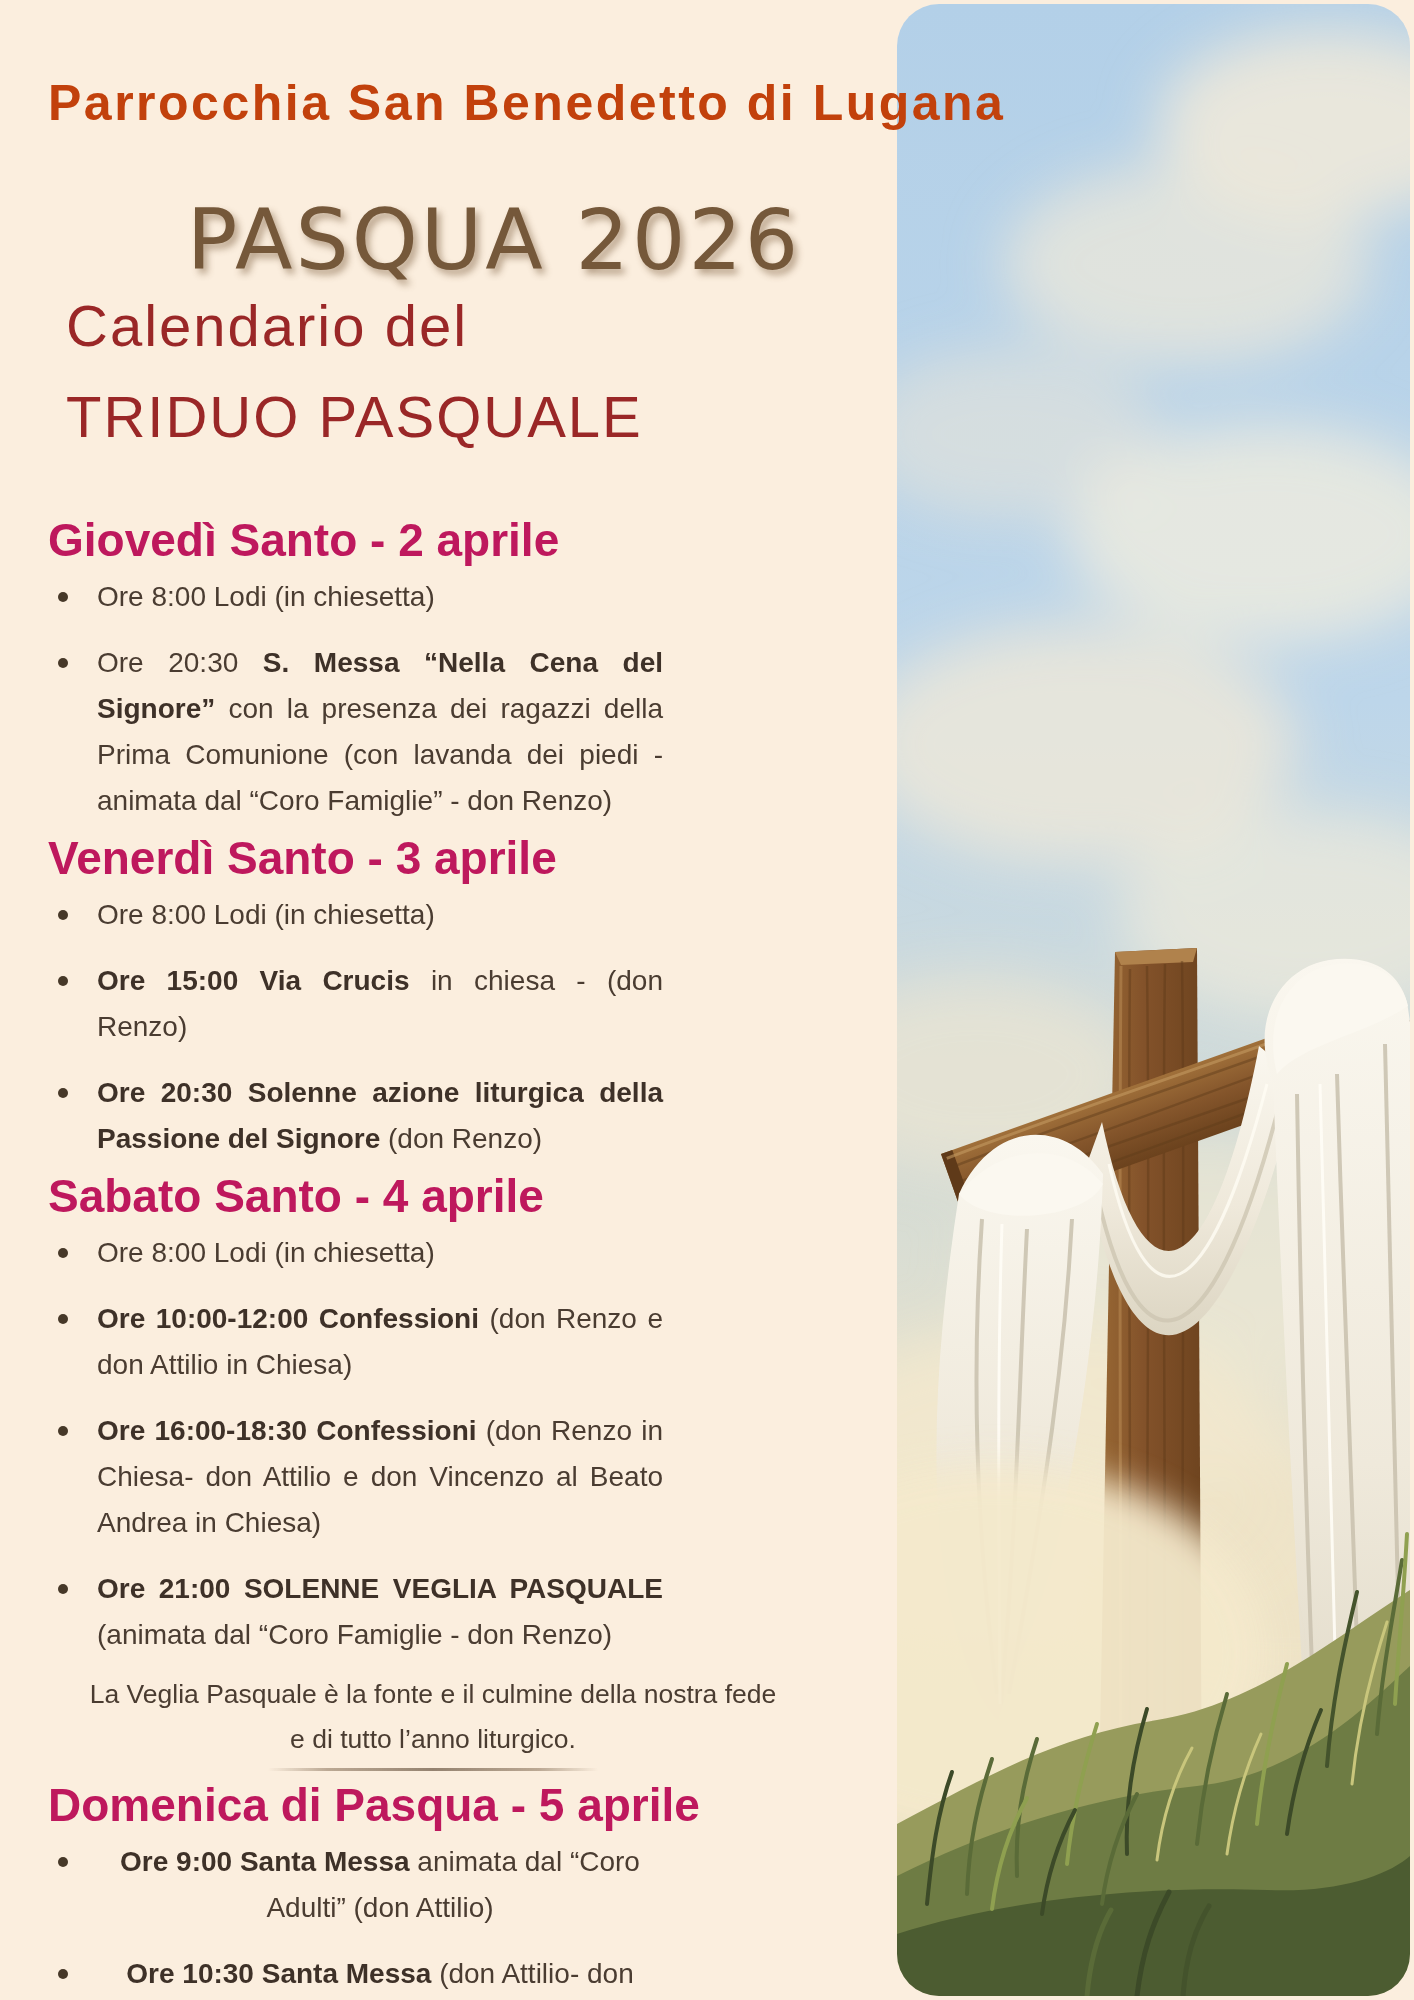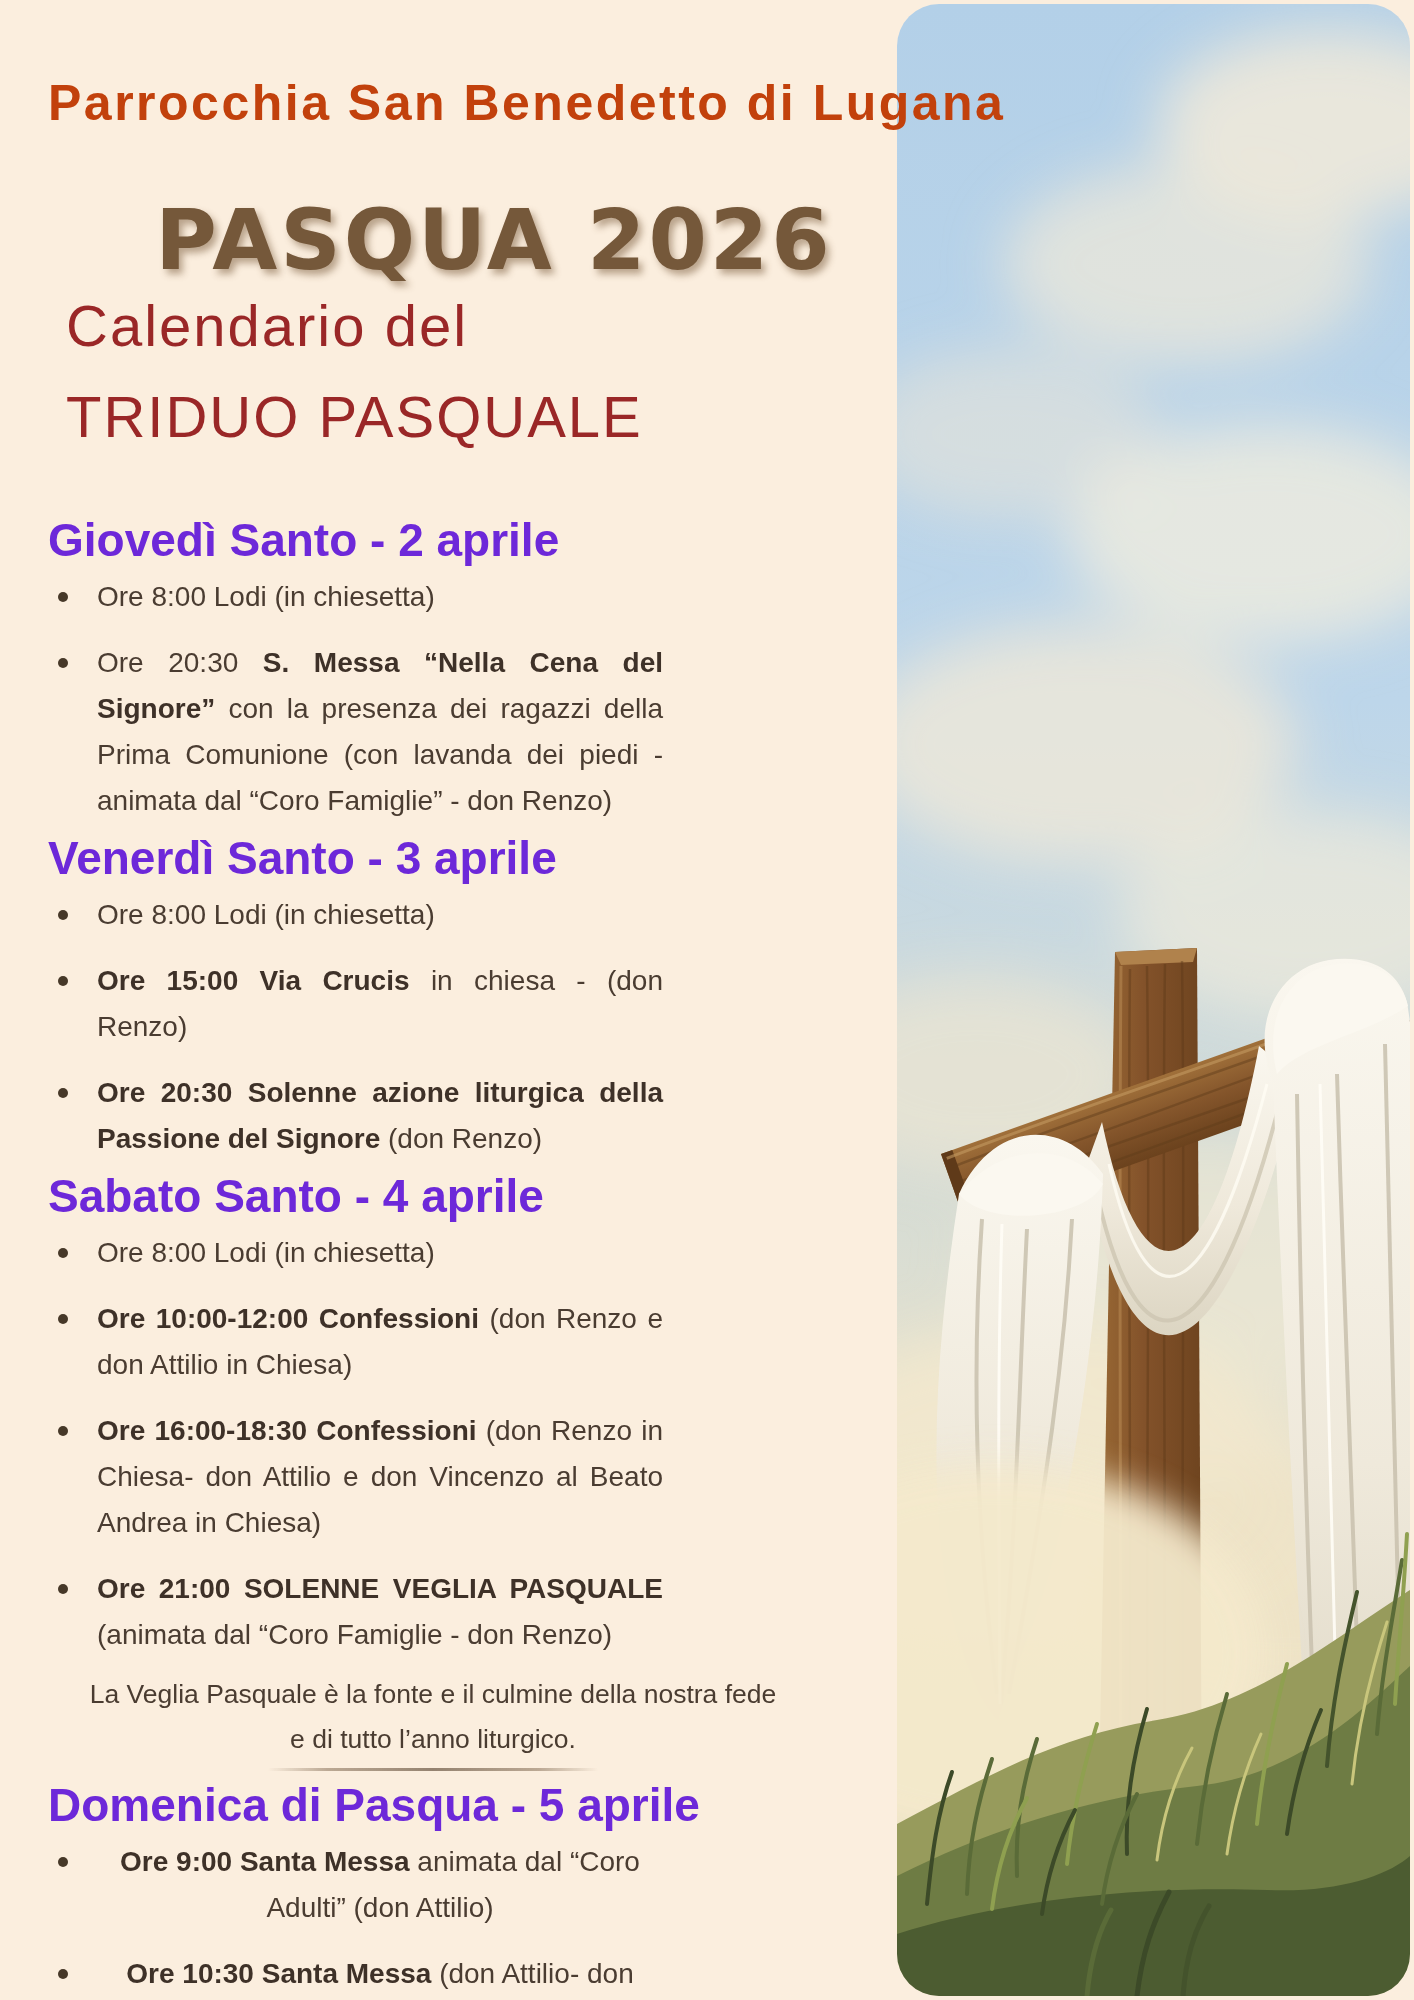--- a/index.html
+++ b/index.html
@@ -21,33 +21,33 @@
   .content{
     position:absolute;left:0;top:0;width:860px;
     padding:74px 0 0 48px;z-index:2;
   }
   h1.parish{
     margin:0;font-size:50px;font-weight:bold;letter-spacing:2.5px;
     color:#c2410c;white-space:nowrap;line-height:58px;
   }
   .title{
     margin:62px 0 0 40px;width:812px;text-align:center;
-    font-family:"DejaVu Sans",sans-serif;font-weight:bold;
+    font-family:"DejaVu Sans",sans-serif;font-weight:normal;
     font-size:84px;line-height:92px;letter-spacing:3px;
     color:#75583a;text-shadow:4px 5px 7px rgba(104,72,38,.45);
   }
   .subtitle{
     margin:-6px 0 0 18px;width:812px;
     font-size:58px;line-height:91px;font-weight:normal;letter-spacing:2px;
     color:#9a2727;
   }
   section.sec{margin:0;}
   section.sec h2{
     margin:8px 0 8px 0;font-size:46px;line-height:52px;font-weight:bold;
-    color:#6d28d9;letter-spacing:0;
+    color:#be185d;letter-spacing:0;
   }
   section.sec:first-of-type h2{margin-top:52px;}
   section.sec ul{list-style:none;margin:0;padding:0;width:615px;}
   section.sec li{
     position:relative;padding-left:49px;margin:0;
     font-size:28px;line-height:46px;color:#4a3c31;text-align:center;
   }
   section.sec li + li{margin-top:20px;}
   section.sec li .dot{
     position:absolute;left:10px;top:18px;width:10px;height:10px;

